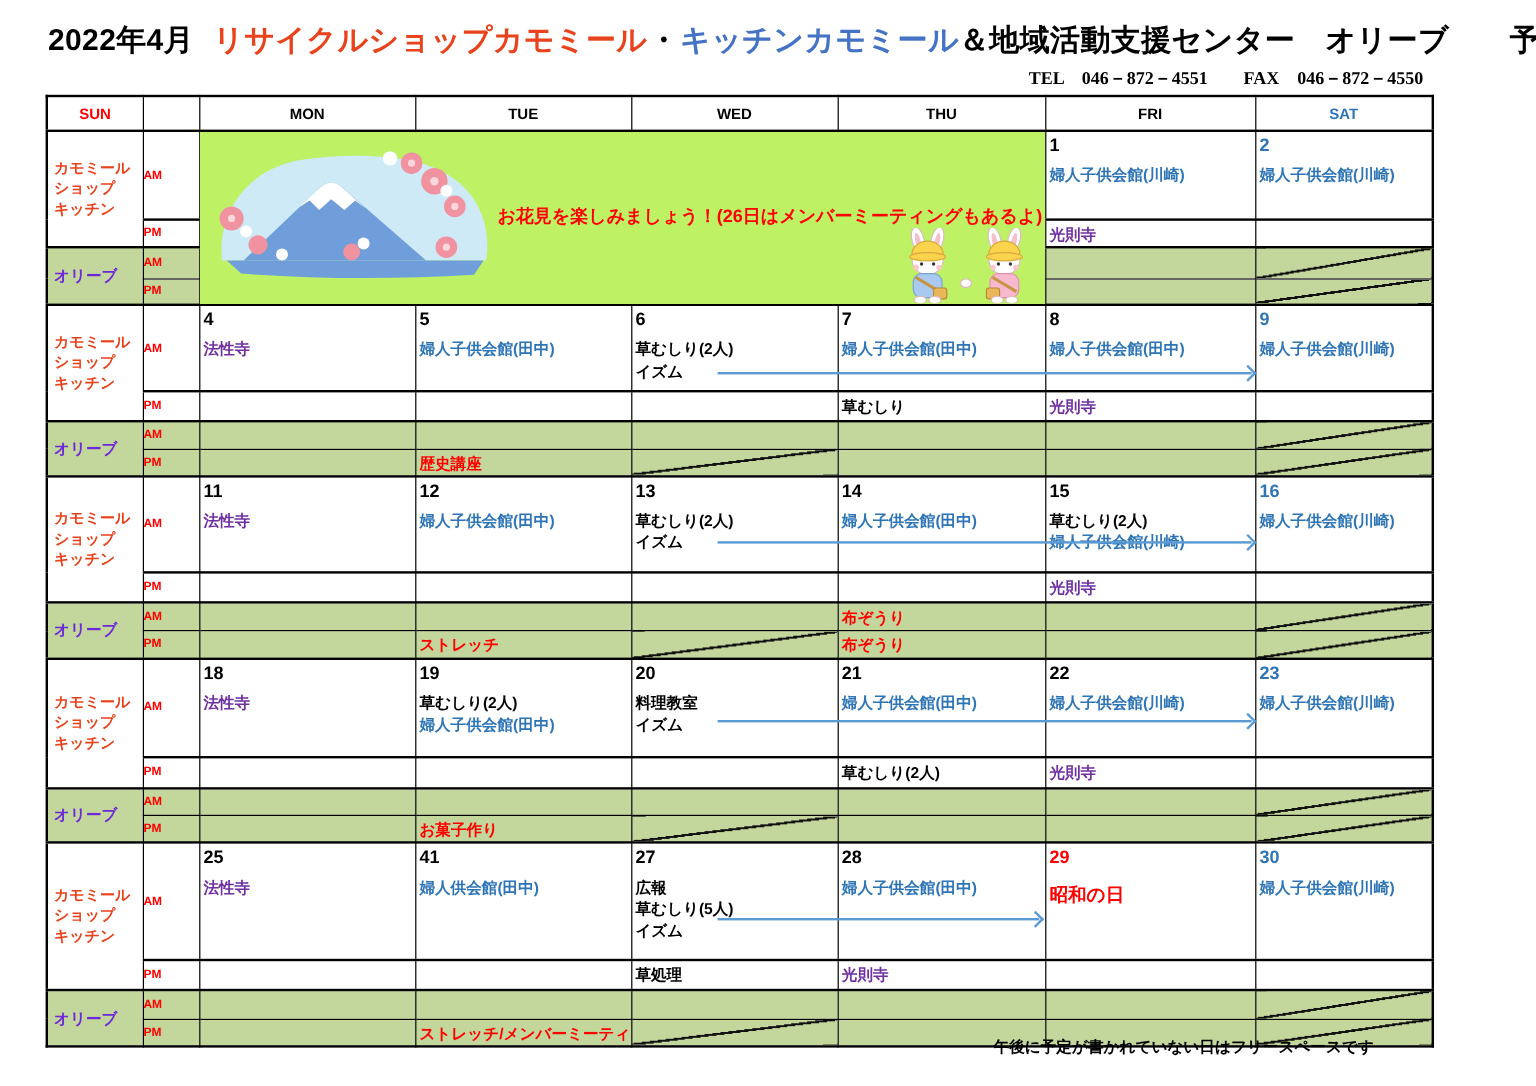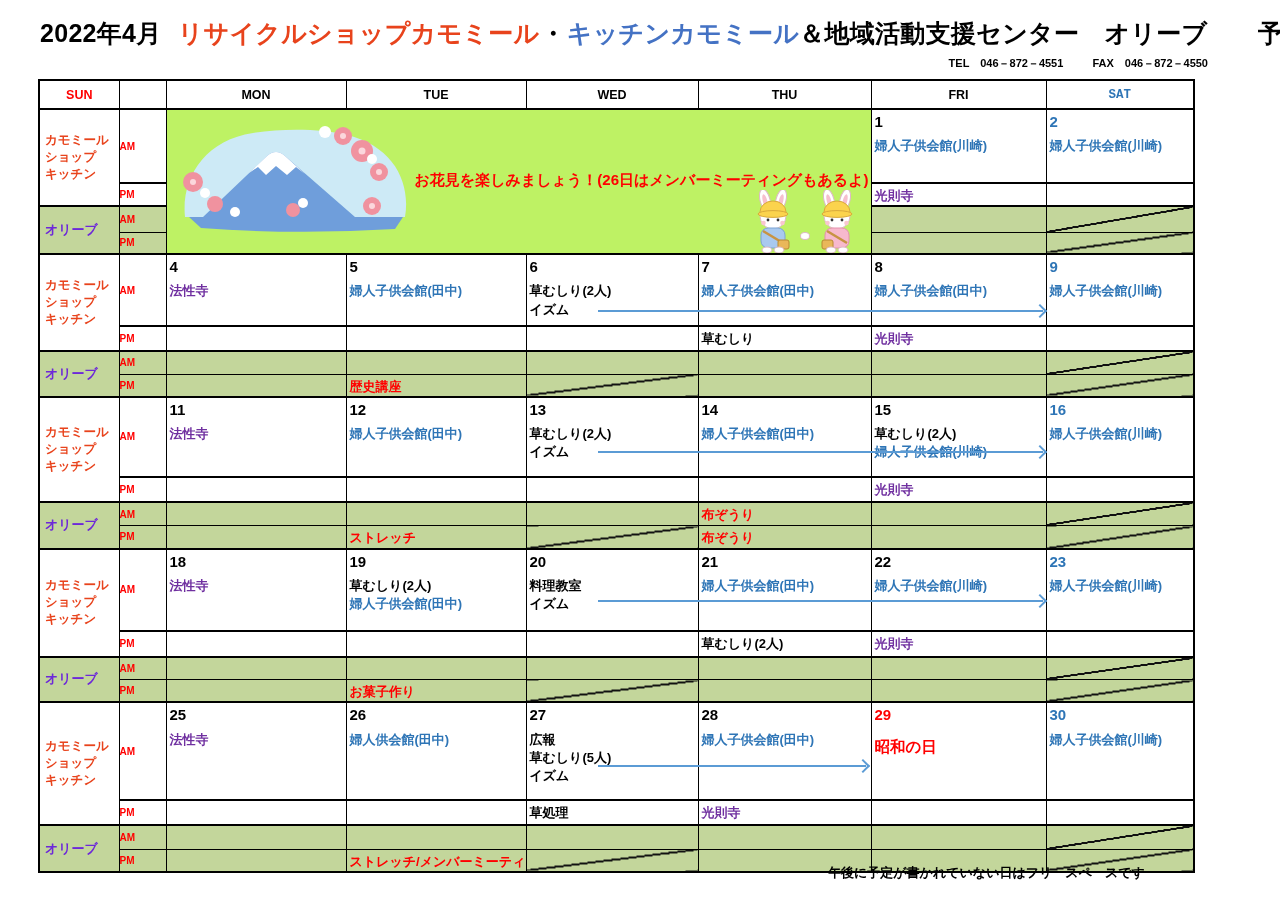--- a/index.html
+++ b/index.html
@@ -4,29 +4,29 @@
 <style>
   html,body{margin:0;padding:0;background:#fff;}
   .page{position:relative;width:1280px;height:905px;background:#fff;overflow:hidden;
         font-family:"Liberation Sans","DejaVu Sans",sans-serif;font-weight:bold;color:#000;}
   
   .title{position:absolute;left:40px;top:17px;font-size:25px;white-space:nowrap;letter-spacing:.3px;}
   .title .t-date{margin-right:16px;}
   .title .t-shop{color:var(--c-orange,#e8431c);}
   .title .t-dot{margin:0 1px;}
   .title .t-kitchen{color:var(--c-kblue,#4472c4);}
-  .telfax{position:absolute;top:56px;right:72px;font-size:11px;white-space:nowrap;}
+  .telfax{position:absolute;top:56px;right:94px;font-size:15px;white-space:nowrap;font-family:Liberation Serif, serif;}
   .telfax .fax{margin-left:26px;}
   
   table.cal{position:absolute;left:38px;top:79px;width:1155px;table-layout:fixed;
             border-collapse:collapse;border:2px solid #000;}
   .cal th,.cal td{border:1px solid #000;padding:0;vertical-align:top;overflow:hidden;}
   .cal thead th{height:27px;font-size:12.5px;text-align:center;vertical-align:middle;}
   th.sun{color:var(--c-red,#f00);}
-  th.sat{color:var(--c-blue,#2e75b6);font-family:Liberation Mono, monospace;}
+  th.sat{color:var(--c-blue,#2e75b6);}
   tbody{border-top:2px solid #000;}
   tr.pm{border-top:2px solid #000;}
   tr.oam{border-top:2px solid #000;}
   
   .w1 tr.am{height:74px}.w1 tr.pm{height:20px}.w1 tr.oam{height:26px}.w1 tr.opm{height:22px}
   .w2 tr.am{height:72px}.w2 tr.pm{height:25px}.w2 tr.oam{height:23px}.w2 tr.opm{height:22px}
   .w3 tr.am{height:80px}.w3 tr.pm{height:25px}.w3 tr.oam{height:24px}.w3 tr.opm{height:21px}
   .w4 tr.am{height:82px}.w4 tr.pm{height:26px}.w4 tr.oam{height:23px}.w4 tr.opm{height:21px}
   .w5 tr.am{height:98px}.w5 tr.pm{height:25px}.w5 tr.oam{height:24px}.w5 tr.opm{height:23px}
   
@@ -424,21 +424,21 @@
           <div>カモミール</div>
           <div>ショップ</div>
           <div>キッチン</div>
         </td>
         <td class="ampm">AM</td>
         <td class="day">
           <div class="num" data-color="k">25</div>
           <div class="ln" data-color="p">法性寺</div>
         </td>
         <td class="day">
-          <div class="num" data-color="k">26</div>
+          <div class="num" data-color="k">41</div>
           <div class="ln" data-color="b">婦人供会館(田中)</div>
         </td>
         <td class="day">
           <div class="num" data-color="k">27</div>
           <div class="ln" data-color="k">広報</div>
           <div class="ln" data-color="k">草むしり(5人)</div>
           <div class="ln" data-color="k">イズム</div>
         </td>
         <td class="day">
           <div class="num" data-color="k">28</div>

